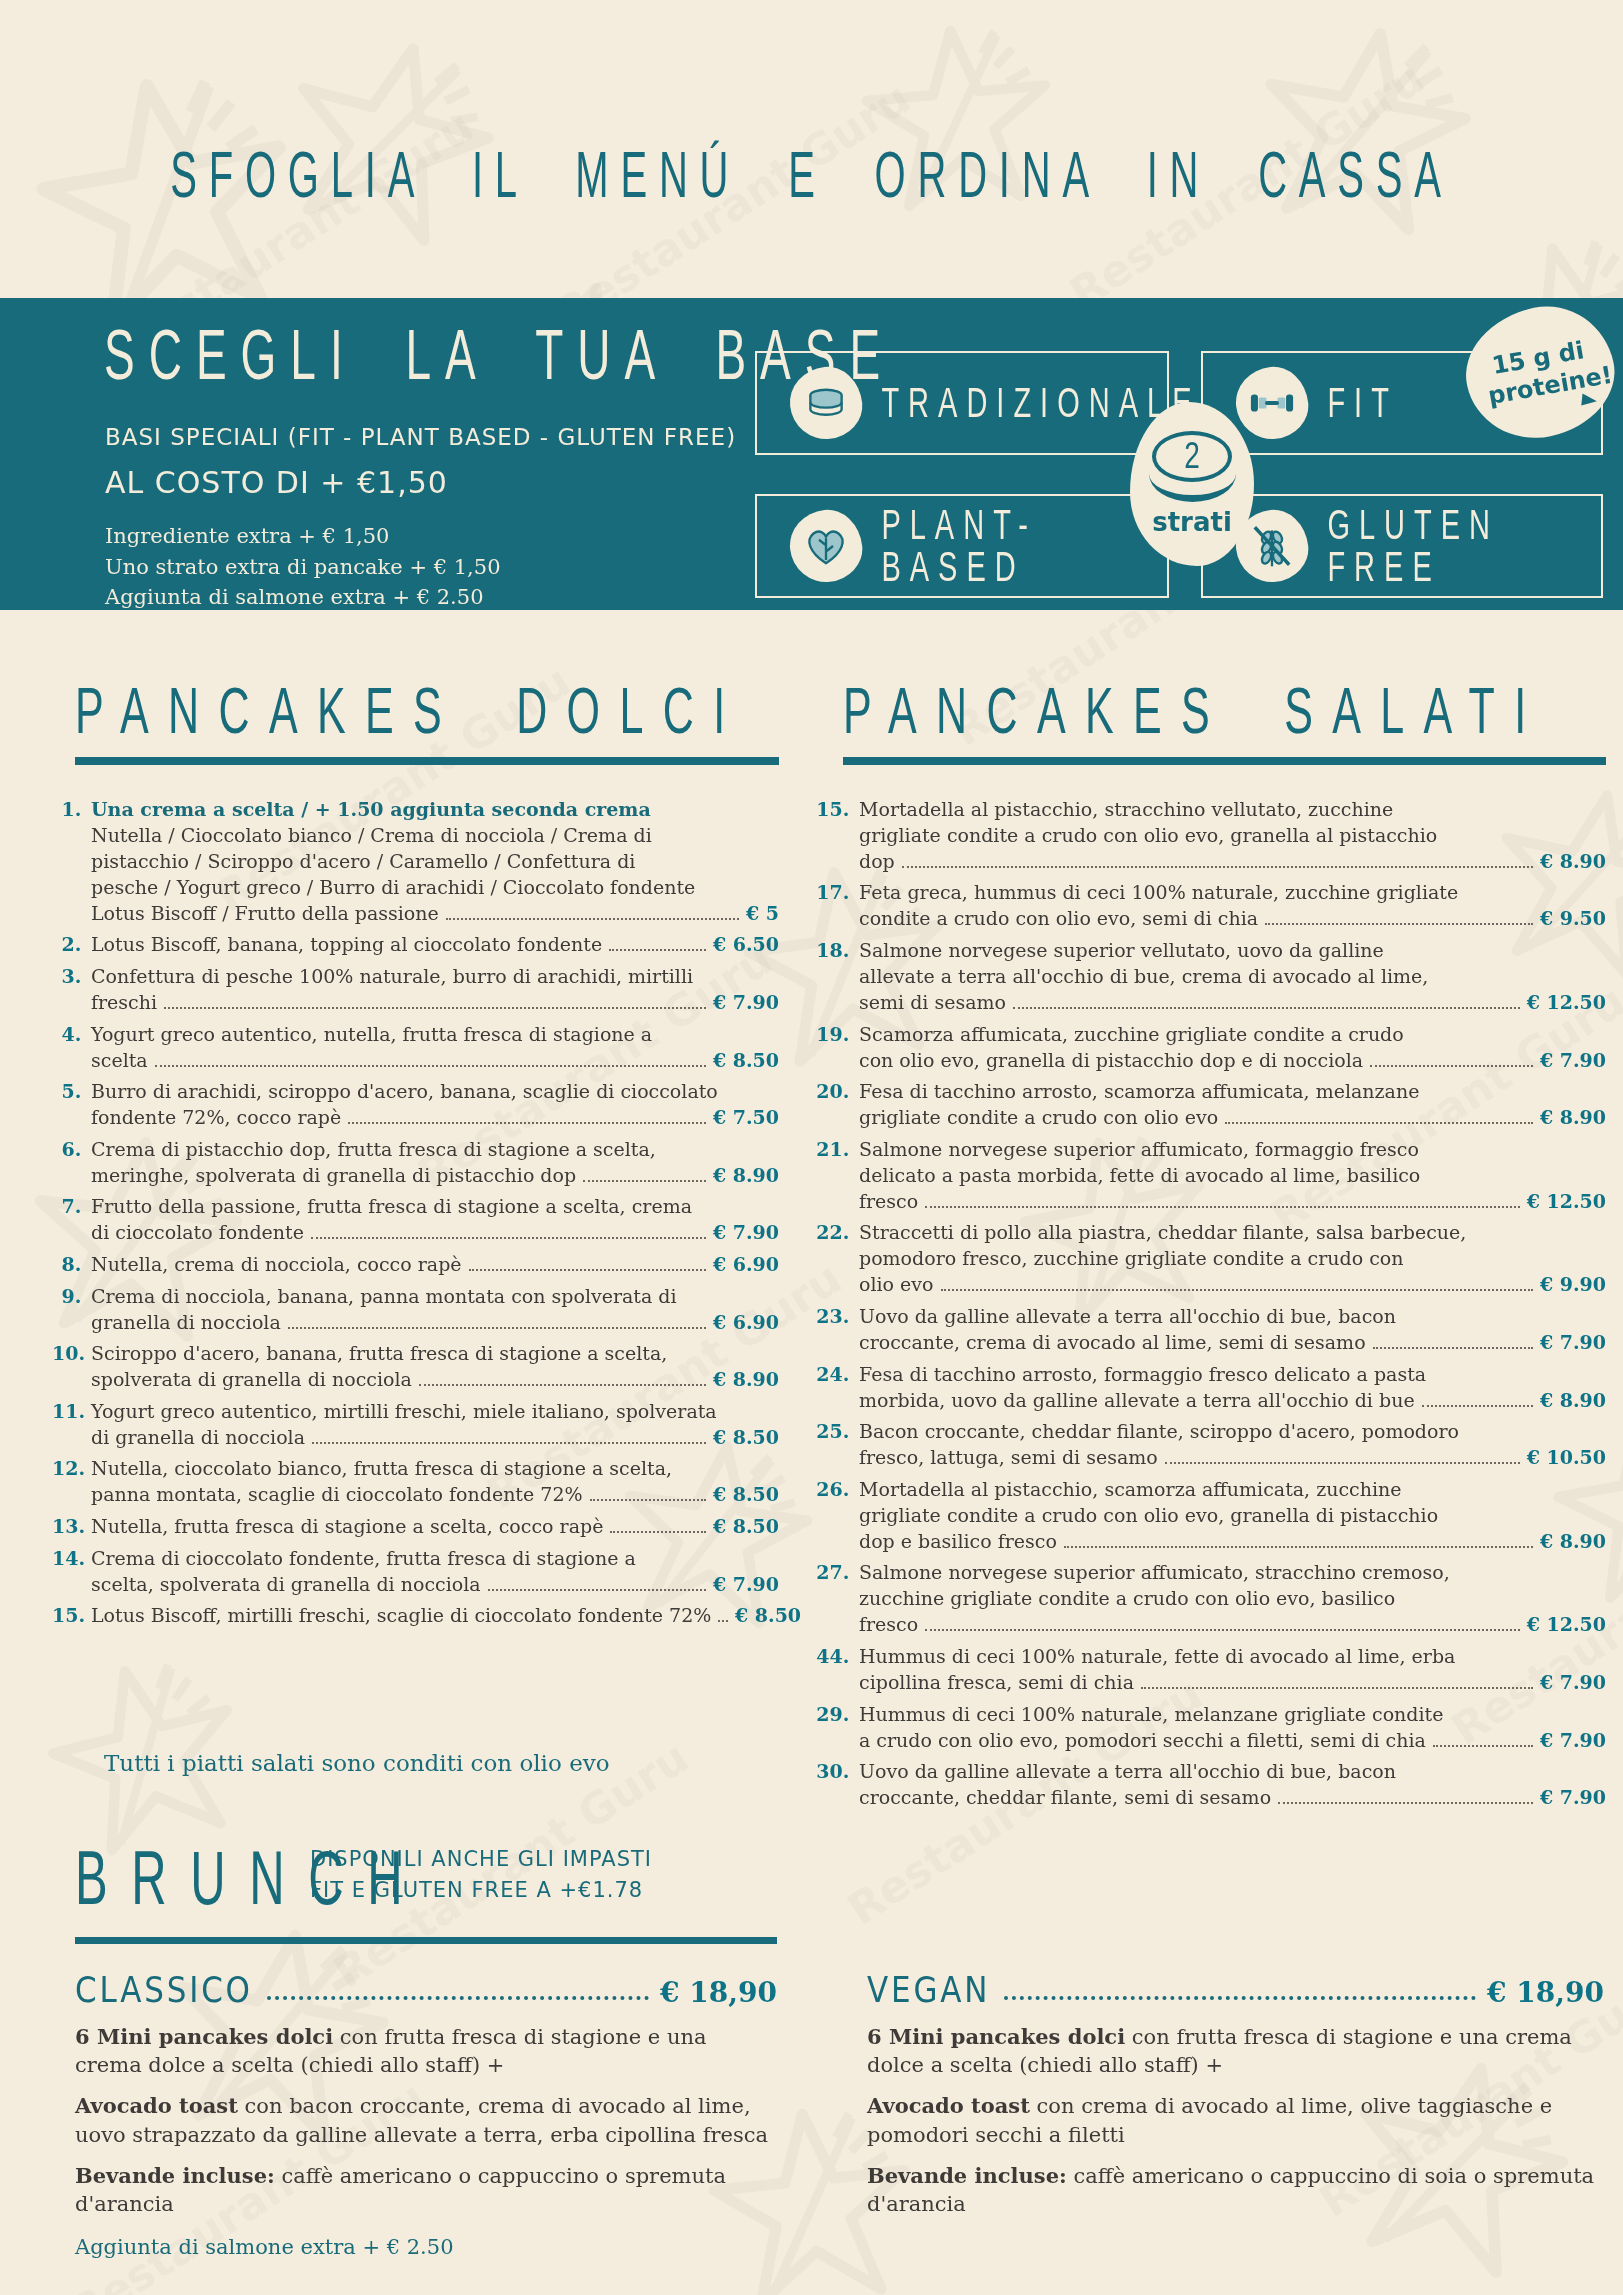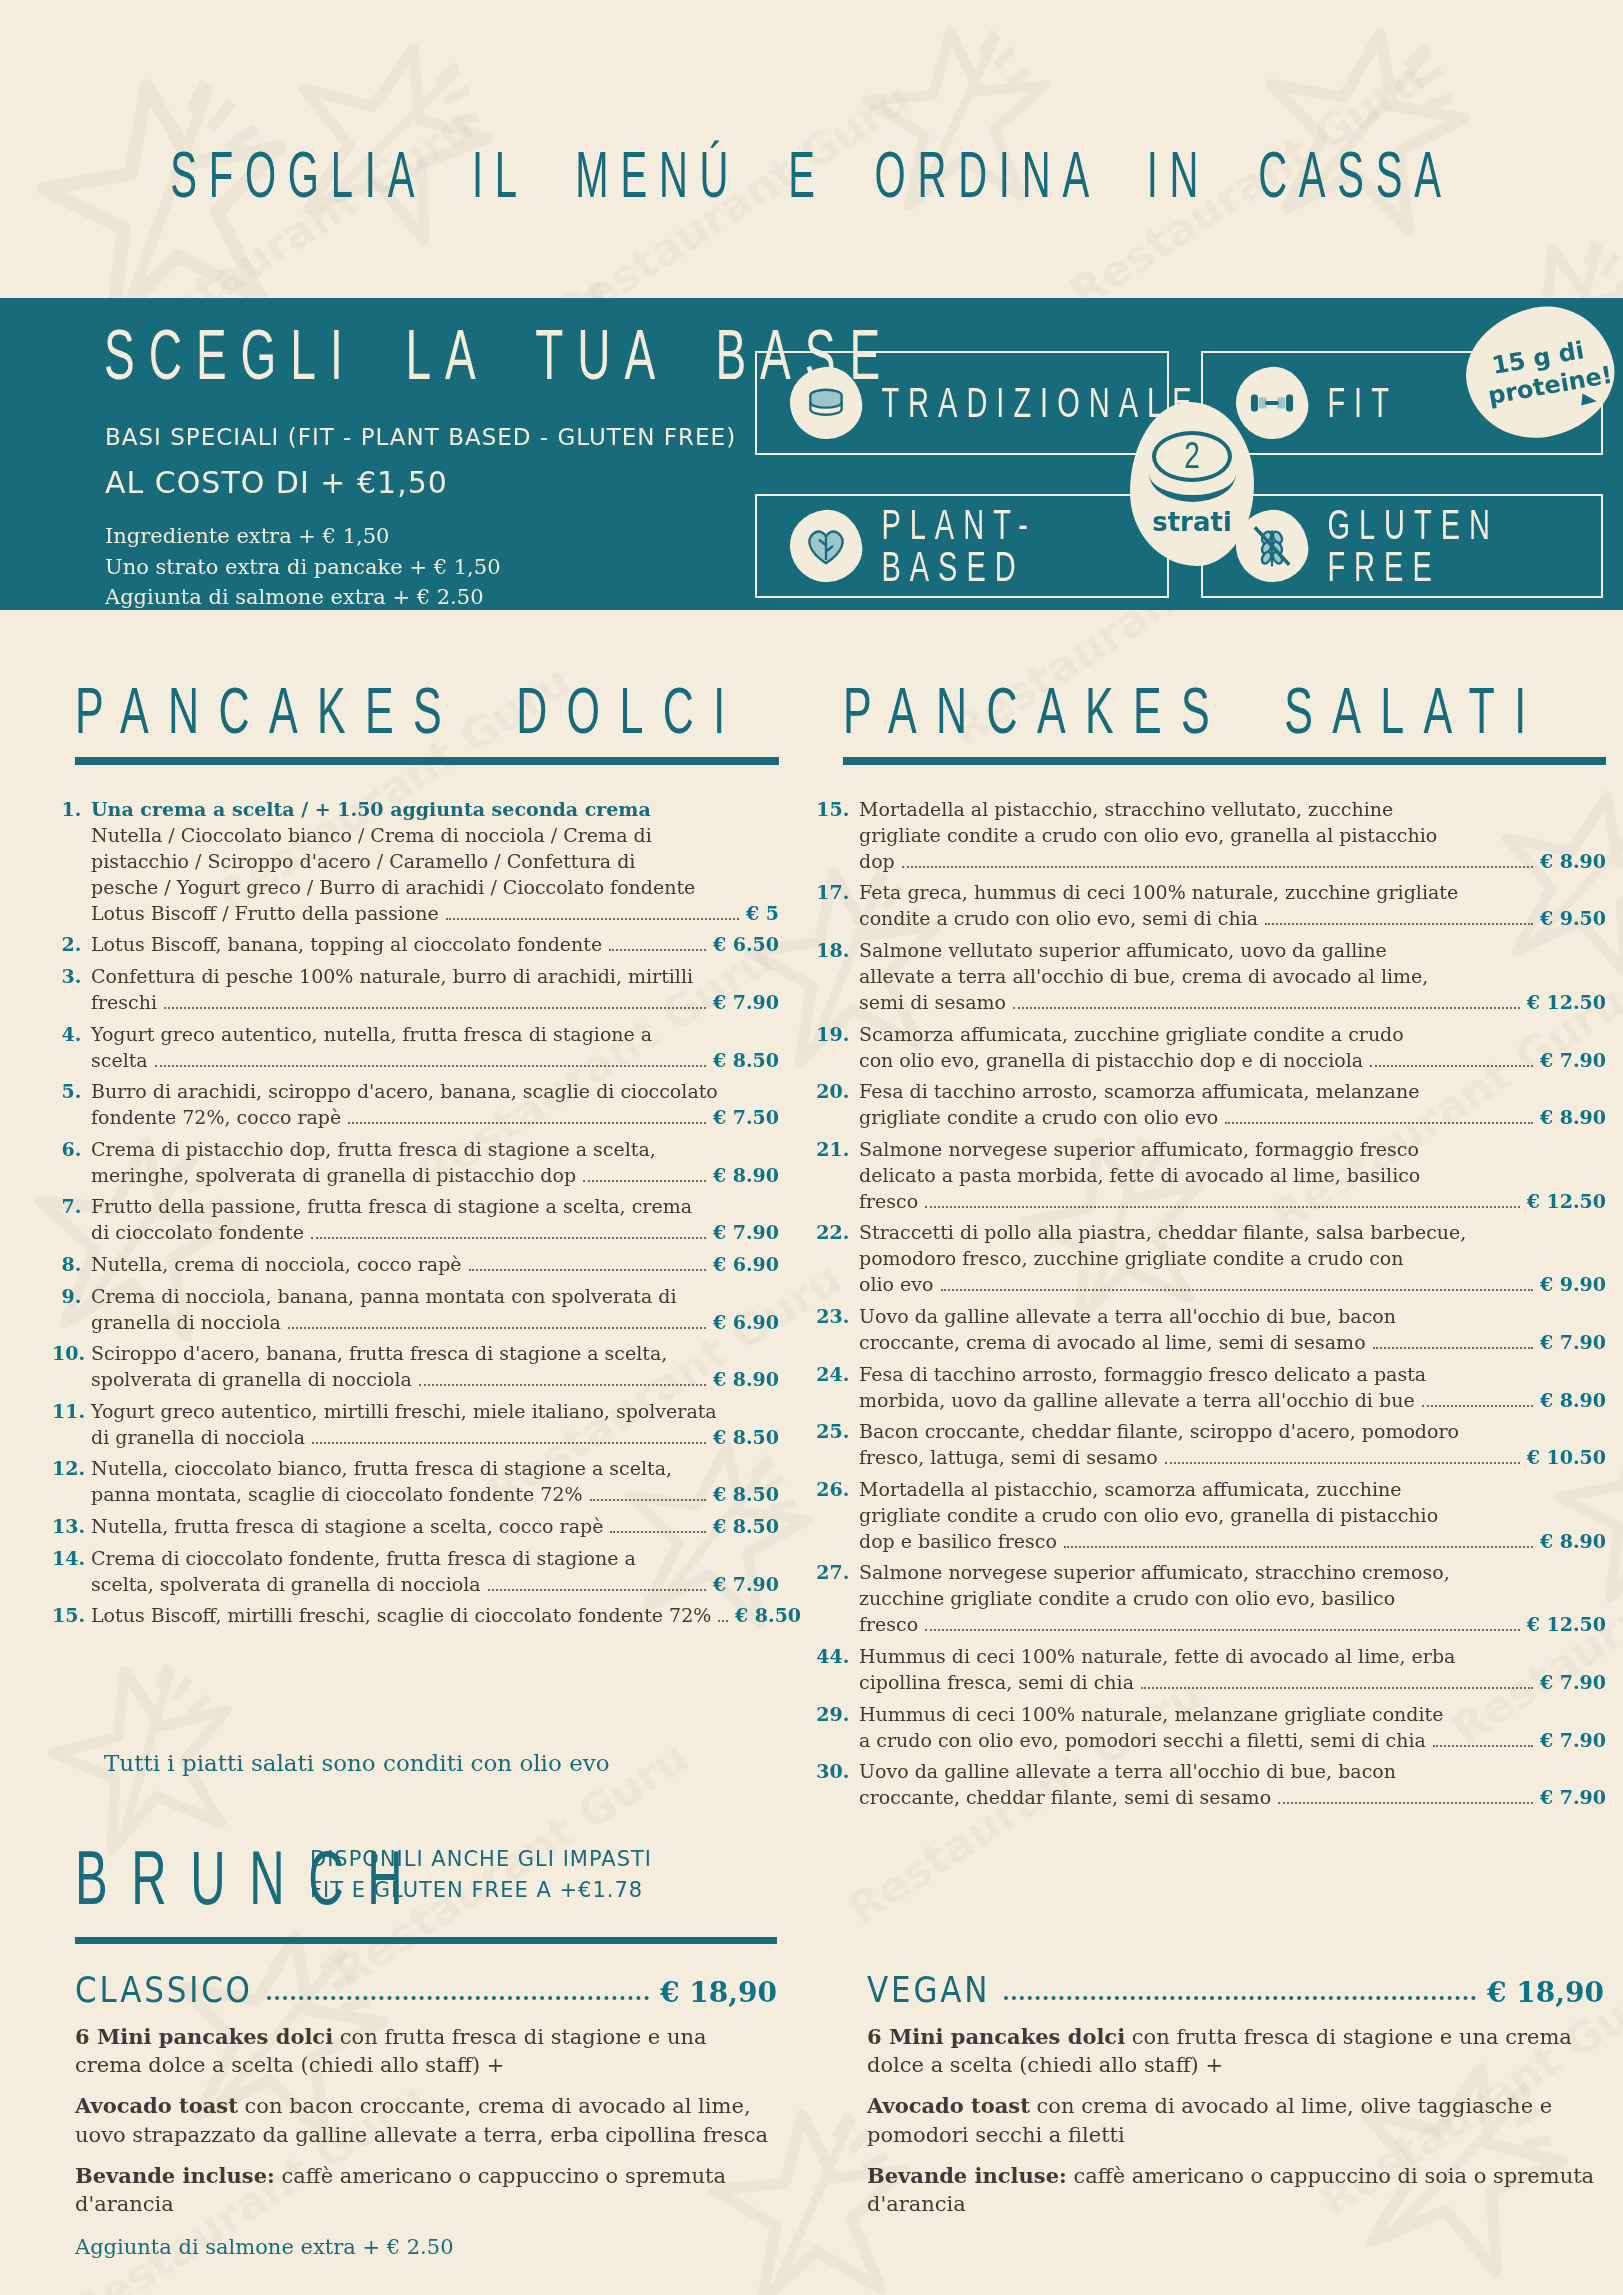--- a/index.html
+++ b/index.html
@@ -486,21 +486,21 @@
             <div class="mi-last">
               <span class="mi-text">condite a crudo con olio evo, semi di chia</span>
               <span class="dots"></span>
               <span class="mi-price">€ 9.50</span>
             </div>
           </div>
         </div>
         <div class="mi">
           <span class="mi-num">18.</span>
           <div class="mi-body">
-            <div class="mi-line">Salmone vellutato superior affumicato, uovo da galline</div>
+            <div class="mi-line">Salmone norvegese superior vellutato, uovo da galline</div>
             <div class="mi-line">allevate a terra all'occhio di bue, crema di avocado al lime,</div>
             <div class="mi-last">
               <span class="mi-text">semi di sesamo</span>
               <span class="dots"></span>
               <span class="mi-price">€ 12.50</span>
             </div>
           </div>
         </div>
         <div class="mi">
           <span class="mi-num">19.</span>

